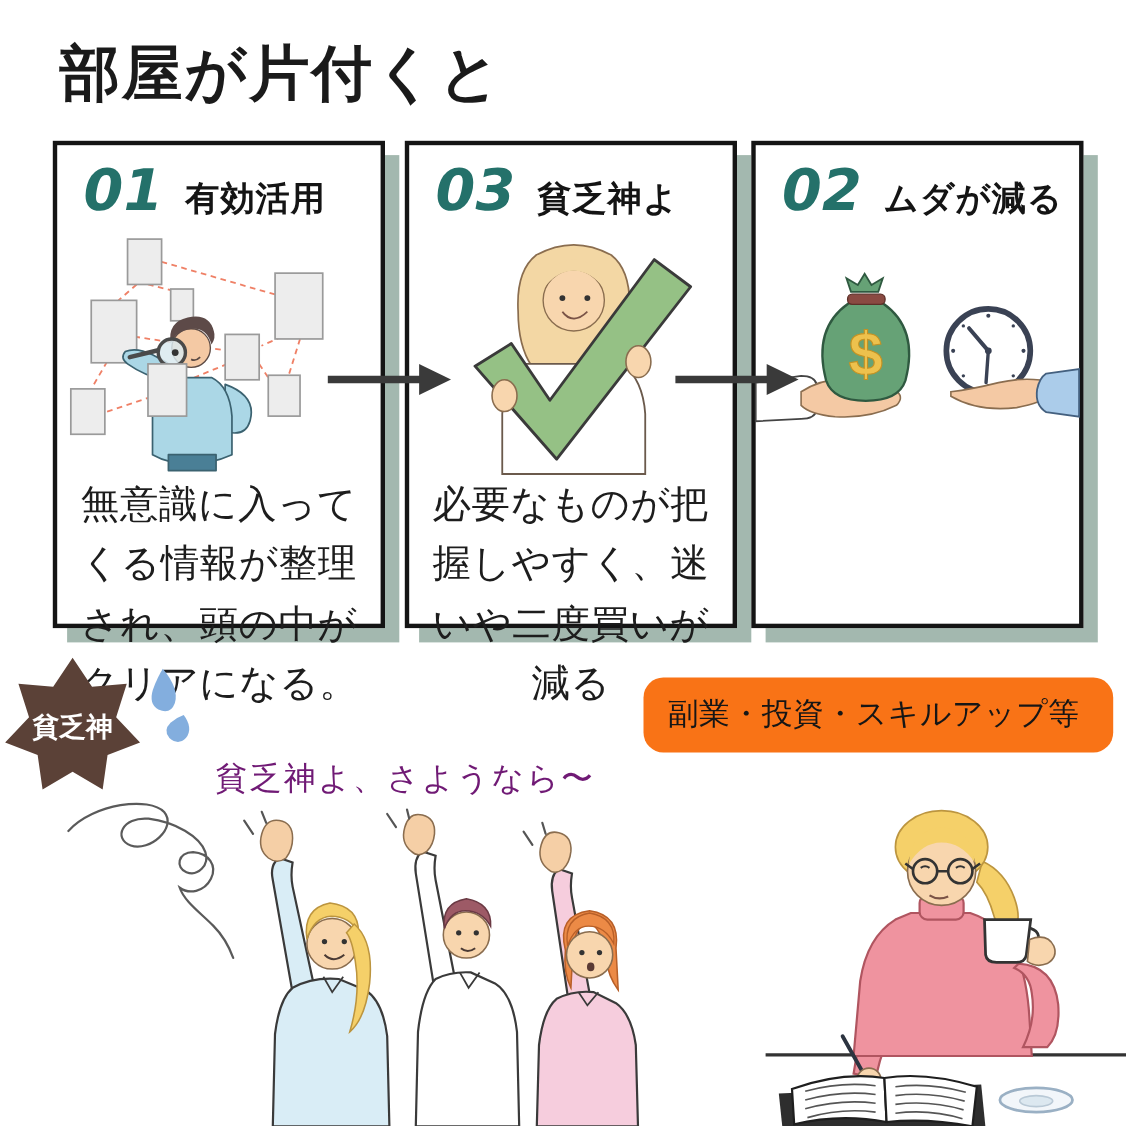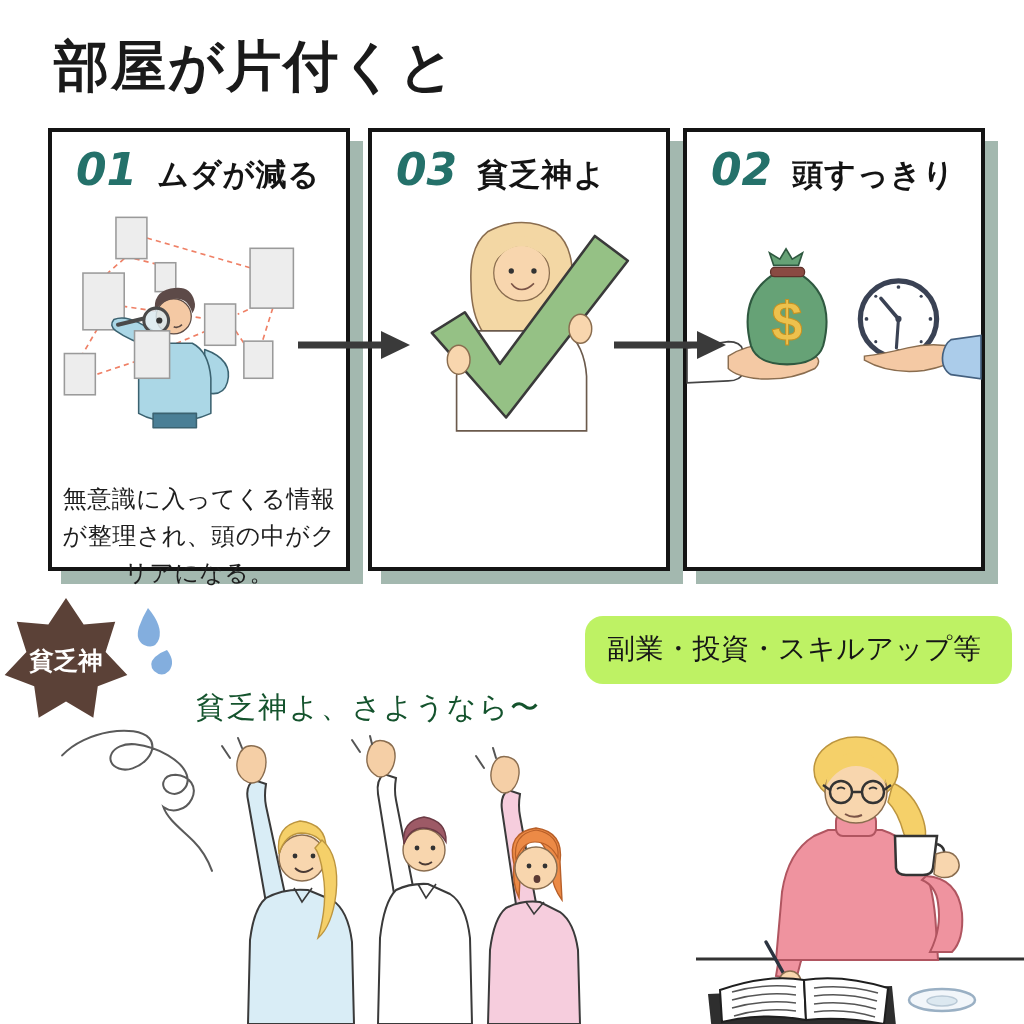--- a/index.html
+++ b/index.html
@@ -12,57 +12,57 @@
     left:54px;top:30px;font-size:55px;font-weight:800;letter-spacing:2px;color:#1a1a1a;
   }
   
   .card{
     top:128px;width:302px;height:443px;background:#fff;border:4px solid #141414;
     box-shadow:13px 13px 0 #a3b8af;box-sizing:border-box;
   }
   .card.c1{left:48px;} .card.c2{left:368px;} .card.c3{left:683px;}
   .card-header{display:flex;align-items:baseline;gap:20px;padding:16px 0 0 24px;}
   .card-number{
-    font-size:44px;font-weight:700;font-style:italic;color:#24716a;
+    font-size:52px;font-weight:700;font-style:italic;color:#24716a;
     font-family:"DejaVu Sans",sans-serif;line-height:1;
   }
   .card-heading{font-size:31px;font-weight:700;color:#141414;letter-spacing:1px;}
   .card-illus{position:absolute;left:0;top:74px;width:100%;height:228px;}
   .card-illus svg{display:block;width:100%;height:100%;}
   .card-text{
-    position:absolute;left:8px;right:8px;top:300px;font-size:24px;line-height:1.55;
-    text-align:center;color:#1d1d1d;letter-spacing:0.5px;margin-top:48px;
+    position:absolute;left:8px;right:8px;top:300px;font-size:35px;line-height:1.55;
+    text-align:center;color:#1d1d1d;letter-spacing:0.5px;
   }
   .arrow{width:115px;height:32px;}
   .arrow.a1{left:296px;top:329px;} .arrow.a2{left:612px;top:329px;}
   
   .star-badge{left:0px;top:596px;width:132px;height:132px;}
   .drops{left:118px;top:606px;width:58px;height:74px;}
-  .farewell{left:196px;top:688px;font-size:29px;color:#14532d;letter-spacing:2px;}
+  .farewell{left:196px;top:688px;font-size:29px;color:#701a75;letter-spacing:2px;}
   .swirl{left:28px;top:722px;width:206px;height:162px;}
   .note-box{
     left:585px;top:616px;width:427px;box-sizing:border-box;padding:13px 22px 15px 22px;
-    background:#bef264;border-radius:18px;font-size:28px;line-height:1.43;color:#161616;
+    background:#f97316;border-radius:18px;font-size:28px;line-height:1.43;color:#161616;
     font-weight:500;letter-spacing:0.5px;
   }
   .people{left:182px;top:736px;width:408px;height:288px;}
   .deskwoman{left:690px;top:728px;width:334px;height:296px;}
   svg{overflow:visible;}
 </style>
 </head>
 <body>
 
 <div id="canvas">
 
   <div class="abs page-title">部屋が片付くと</div>
 
   <div class="abs card c1">
     <div class="card-header">
       <span class="card-number">01</span>
-      <span class="card-heading">ムダが減る</span>
+      <span class="card-heading">有効活用</span>
     </div>
     <div class="card-illus">
       <svg viewBox="0 0 285 215">
 
         <g stroke="#ef8066" stroke-width="1.6" stroke-dasharray="5 4" fill="none">
           <path d="M92,28 L196,58"></path>
             <path d="M80,48 L104,54"></path>
             <path d="M70,48 L54,62"></path>
           <path d="M68,94 L148,106"></path>
             <path d="M198,94 L180,102"></path>
@@ -115,26 +115,27 @@
           <circle cx="157" cy="60" r="2.6" fill="#333"></circle>
         <path d="M135,72 Q145,84 157,72 Q151,78 145,78 Q139,78 135,72 Z" fill="#fff" stroke="#7a5346" stroke-width="1.5"></path>
         <path d="M102,118 L188,118 Q206,132 208,162 L208,215 L82,215 L82,162 Q84,132 102,118 Z" fill="#ffffff" stroke="#6b5a4c" stroke-width="1.6"></path>
         <path d="M58,120 L90,100 L124,150 L216,26 L248,50 L130,202 Z" fill="#95c185" stroke="#3a3a3a" stroke-width="2.5" stroke-linejoin="round"></path>
         <g fill="#f8d6ae" stroke="#8a6d4f" stroke-width="1.4">
           <ellipse cx="84" cy="146" rx="11" ry="14"></ellipse>
           <ellipse cx="202" cy="116" rx="11" ry="14"></ellipse>
         </g>
       </svg>
     </div>
+    <div class="card-text">必要なものが把握しやすく、迷いや二度買いが減る</div>
   </div>
 
   <div class="abs card c3">
     <div class="card-header">
       <span class="card-number">02</span>
-      <span class="card-heading">頭すっきり</span>
+      <span class="card-heading">ムダが減る</span>
     </div>
     <div class="card-illus">
       <svg viewBox="0 0 285 190">
 
         <path d="M0,122 L40,116 Q52,116 54,124 L54,146 Q52,154 40,154 L0,156 Z" fill="#fff" stroke="#444" stroke-width="1.6"></path>
         <path d="M40,130 Q62,116 86,120 L122,128 Q132,134 124,142 Q100,154 70,152 Q48,150 40,142 Z" fill="#f4c9a4" stroke="#8a6d4f" stroke-width="1.4"></path>
 
         <path d="M84,42 L80,30 L90,36 L96,26 L102,36 L112,30 L108,42 Z" fill="#66a276" stroke="#2f5940" stroke-width="1.6"></path>
         <path d="M62,120 Q50,74 82,52 L112,52 Q144,74 132,120 Q126,138 97,138 Q68,138 62,120 Z" fill="#66a276" stroke="#2f5940" stroke-width="2"></path>
         <rect x="81" y="44" width="33" height="9" rx="4" fill="#8a4a42" stroke="#5e3029" stroke-width="1.2"></rect>

